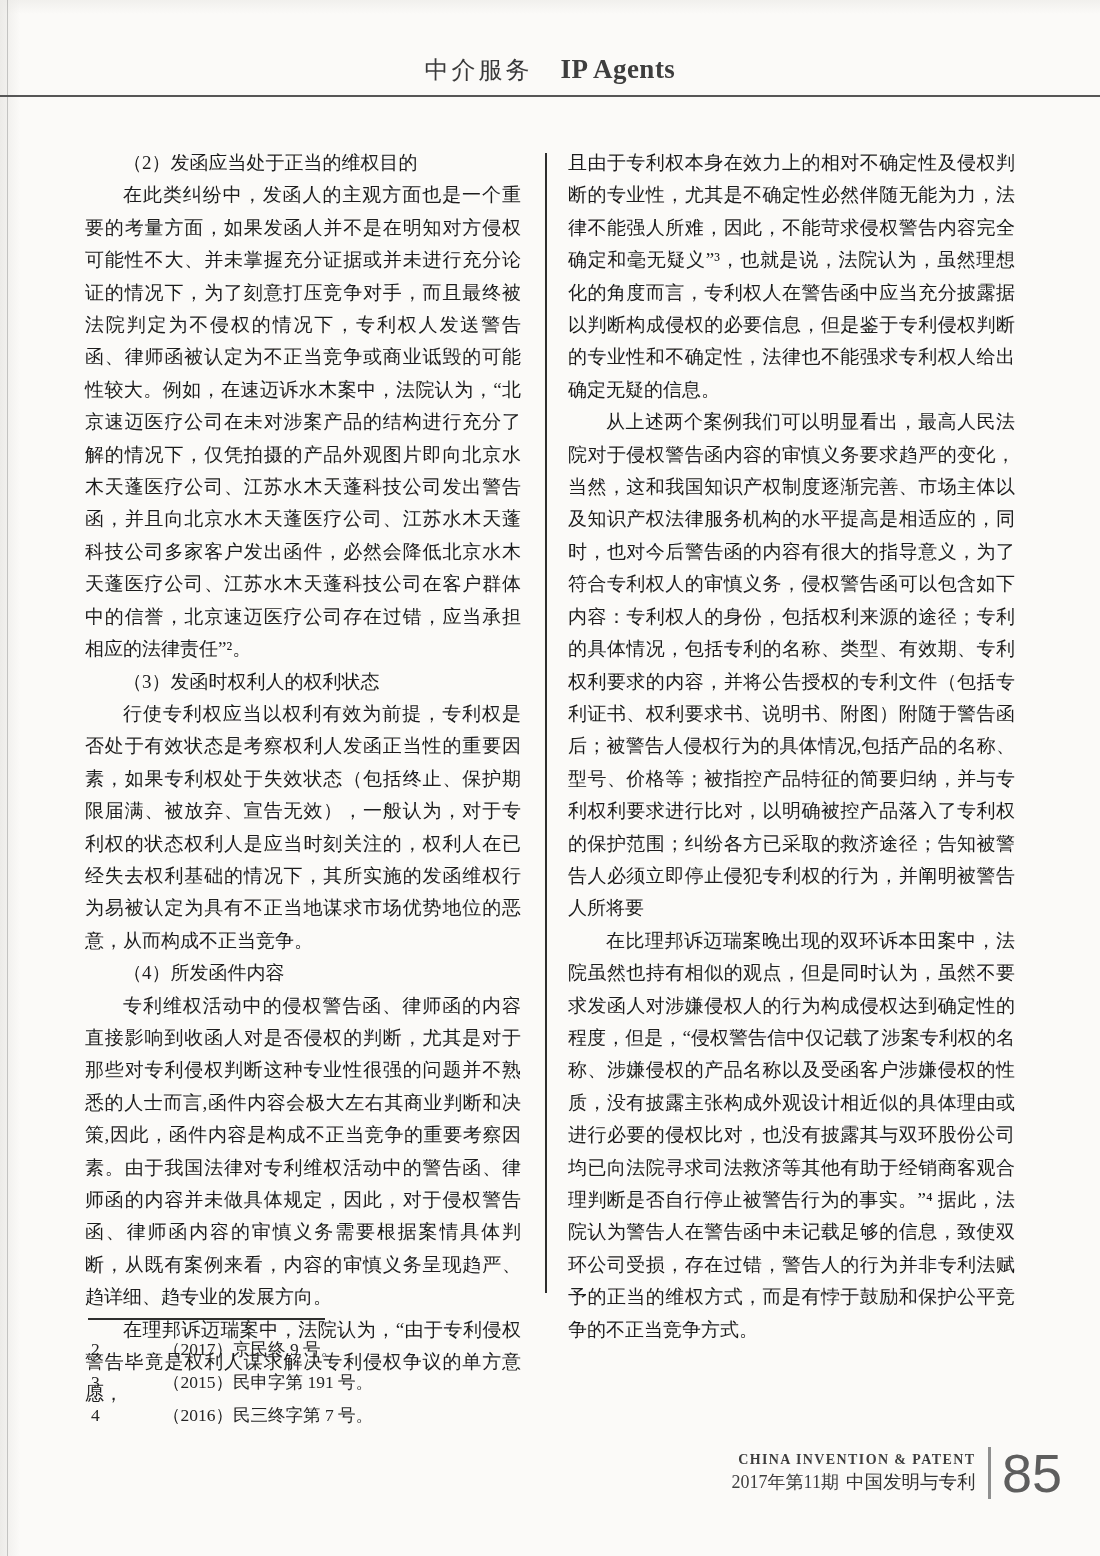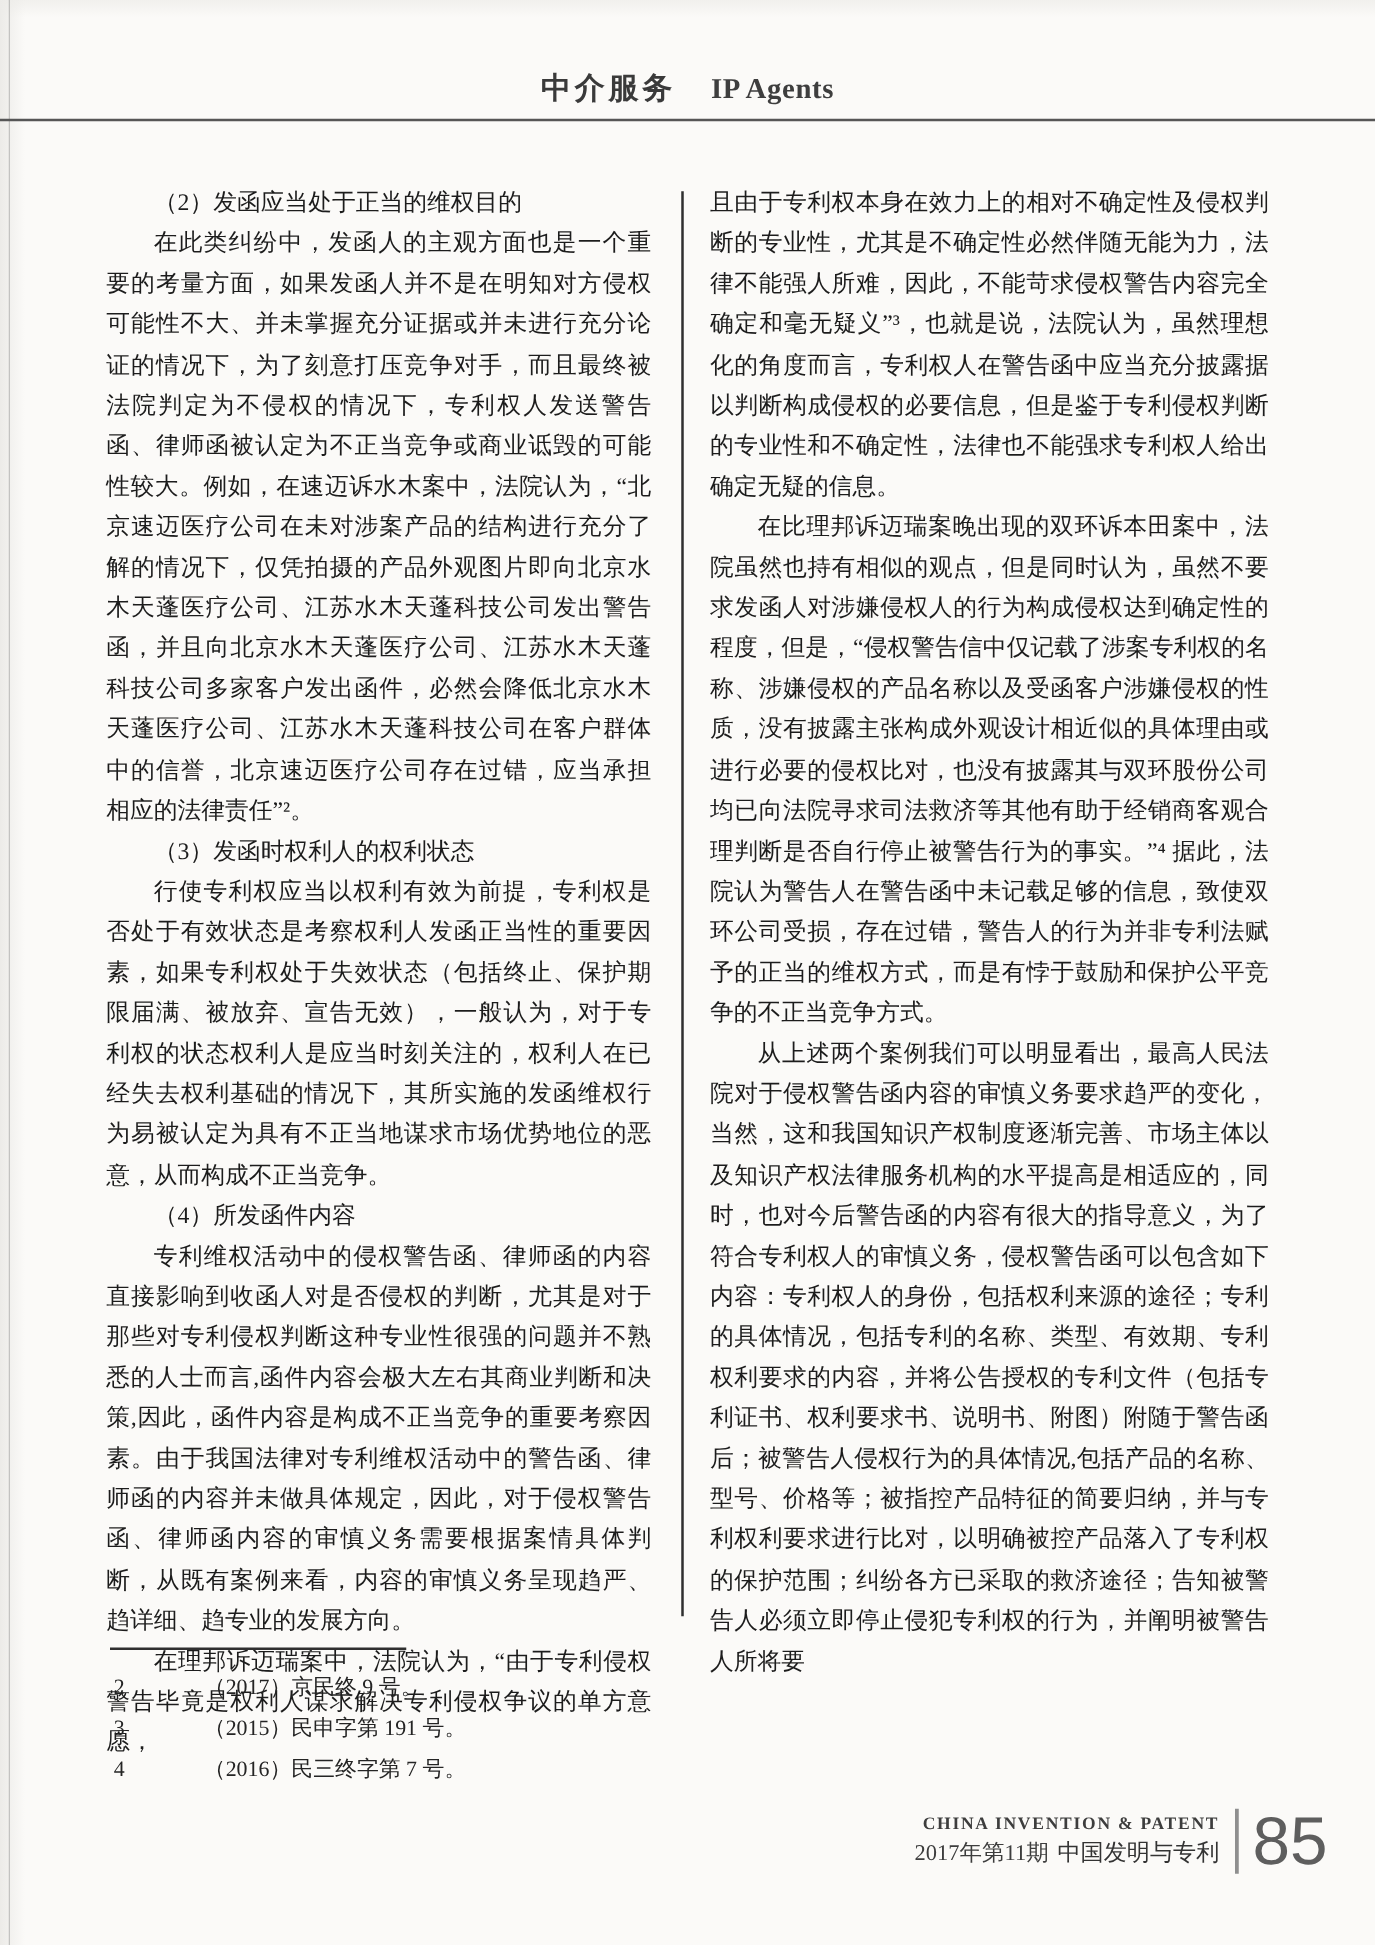--- a/index.html
+++ b/index.html
@@ -10,22 +10,22 @@
     background:
       linear-gradient(90deg, #ecebe8 0px, rgba(251,250,248,0) 20px),
       linear-gradient(180deg, #f1f0ed 0px, rgba(251,250,248,0) 14px),
       #fbfaf8;
     overflow:hidden;
     font-family:"Liberation Serif","DejaVu Serif",serif;
     color:#1c1c1c;
   }
   .edge-left{position:absolute;left:7px;top:0;bottom:0;width:1px;background:rgba(110,110,110,.35);}
   .header{position:absolute;top:54px;left:0;width:100%;text-align:center;white-space:nowrap;}
-  .header .cn{font-family:"Liberation Sans","DejaVu Sans",sans-serif;font-weight:700;font-size:24px;color:#3a3a3a;letter-spacing:3px;}
-  .header .en{font-family:"Liberation Serif","DejaVu Serif",serif;font-weight:700;font-size:23px;color:#3e3e3e;margin-left:28px;letter-spacing:.5px;}
+  .header .cn{font-family:"Liberation Sans","DejaVu Sans",sans-serif;font-weight:400;font-size:24px;color:#3a3a3a;letter-spacing:3px;}
+  .header .en{font-family:"Liberation Serif","DejaVu Serif",serif;font-weight:700;font-size:27px;color:#3e3e3e;margin-left:28px;letter-spacing:.5px;}
   .header-rule{position:absolute;top:95px;left:0;width:100%;height:1.6px;background:#565656;}
   .col{position:absolute;top:147px;text-align:justify;text-justify:inter-character;font-size:19px;line-height:32.4px;}
   .col-left{left:85px;width:436px;}
   .col-right{left:568px;width:447px;}
   .para{margin:0;text-indent:2em;}
   .para.noindent{text-indent:0;}
   .col-divider{position:absolute;left:545px;top:153px;width:1.5px;height:1140px;background:#2f2f2f;}
   .footnote-rule{position:absolute;left:88px;top:1318px;width:237px;height:1.5px;background:#2f2f2f;}
   .footnotes{position:absolute;left:86px;top:1333px;font-size:17.5px;line-height:33px;color:#242424;}
   .fn-row{display:flex;}
@@ -55,22 +55,22 @@
       <p class="para">在此类纠纷中，发函人的主观方面也是一个重要的考量方面，如果发函人并不是在明知对方侵权可能性不大、并未掌握充分证据或并未进行充分论证的情况下，为了刻意打压竞争对手，而且最终被法院判定为不侵权的情况下，专利权人发送警告函、律师函被认定为不正当竞争或商业诋毁的可能性较大。例如，在速迈诉水木案中，法院认为，“北京速迈医疗公司在未对涉案产品的结构进行充分了解的情况下，仅凭拍摄的产品外观图片即向北京水木天蓬医疗公司、江苏水木天蓬科技公司发出警告函，并且向北京水木天蓬医疗公司、江苏水木天蓬科技公司多家客户发出函件，必然会降低北京水木天蓬医疗公司、江苏水木天蓬科技公司在客户群体中的信誉，北京速迈医疗公司存在过错，应当承担相应的法律责任”²。</p>
       <p class="para">（3）发函时权利人的权利状态</p>
       <p class="para">行使专利权应当以权利有效为前提，专利权是否处于有效状态是考察权利人发函正当性的重要因素，如果专利权处于失效状态（包括终止、保护期限届满、被放弃、宣告无效），一般认为，对于专利权的状态权利人是应当时刻关注的，权利人在已经失去权利基础的情况下，其所实施的发函维权行为易被认定为具有不正当地谋求市场优势地位的恶意，从而构成不正当竞争。</p>
       <p class="para">（4）所发函件内容</p>
       <p class="para">专利维权活动中的侵权警告函、律师函的内容直接影响到收函人对是否侵权的判断，尤其是对于那些对专利侵权判断这种专业性很强的问题并不熟悉的人士而言,函件内容会极大左右其商业判断和决策,因此，函件内容是构成不正当竞争的重要考察因素。由于我国法律对专利维权活动中的警告函、律师函的内容并未做具体规定，因此，对于侵权警告函、律师函内容的审慎义务需要根据案情具体判断，从既有案例来看，内容的审慎义务呈现趋严、趋详细、趋专业的发展方向。</p>
       <p class="para">在理邦诉迈瑞案中，法院认为，“由于专利侵权警告毕竟是权利人谋求解决专利侵权争议的单方意愿，</p>
     </section>
   <div class="col-divider"></div>
   <section class="col col-right">
       <p class="para noindent">且由于专利权本身在效力上的相对不确定性及侵权判断的专业性，尤其是不确定性必然伴随无能为力，法律不能强人所难，因此，不能苛求侵权警告内容完全确定和毫无疑义”³，也就是说，法院认为，虽然理想化的角度而言，专利权人在警告函中应当充分披露据以判断构成侵权的必要信息，但是鉴于专利侵权判断的专业性和不确定性，法律也不能强求专利权人给出确定无疑的信息。</p>
+      <p class="para">从上述两个案例我们可以明显看出，最高人民法院对于侵权警告函内容的审慎义务要求趋严的变化，当然，这和我国知识产权制度逐渐完善、市场主体以及知识产权法律服务机构的水平提高是相适应的，同时，也对今后警告函的内容有很大的指导意义，为了符合专利权人的审慎义务，侵权警告函可以包含如下内容：专利权人的身份，包括权利来源的途径；专利的具体情况，包括专利的名称、类型、有效期、专利权利要求的内容，并将公告授权的专利文件（包括专利证书、权利要求书、说明书、附图）附随于警告函后；被警告人侵权行为的具体情况,包括产品的名称、型号、价格等；被指控产品特征的简要归纳，并与专利权利要求进行比对，以明确被控产品落入了专利权的保护范围；纠纷各方已采取的救济途径；告知被警告人必须立即停止侵犯专利权的行为，并阐明被警告人所将要</p>
       <p class="para">在比理邦诉迈瑞案晚出现的双环诉本田案中，法院虽然也持有相似的观点，但是同时认为，虽然不要求发函人对涉嫌侵权人的行为构成侵权达到确定性的程度，但是，“侵权警告信中仅记载了涉案专利权的名称、涉嫌侵权的产品名称以及受函客户涉嫌侵权的性质，没有披露主张构成外观设计相近似的具体理由或进行必要的侵权比对，也没有披露其与双环股份公司均已向法院寻求司法救济等其他有助于经销商客观合理判断是否自行停止被警告行为的事实。”⁴ 据此，法院认为警告人在警告函中未记载足够的信息，致使双环公司受损，存在过错，警告人的行为并非专利法赋予的正当的维权方式，而是有悖于鼓励和保护公平竞争的不正当竞争方式。</p>
-      <p class="para">从上述两个案例我们可以明显看出，最高人民法院对于侵权警告函内容的审慎义务要求趋严的变化，当然，这和我国知识产权制度逐渐完善、市场主体以及知识产权法律服务机构的水平提高是相适应的，同时，也对今后警告函的内容有很大的指导意义，为了符合专利权人的审慎义务，侵权警告函可以包含如下内容：专利权人的身份，包括权利来源的途径；专利的具体情况，包括专利的名称、类型、有效期、专利权利要求的内容，并将公告授权的专利文件（包括专利证书、权利要求书、说明书、附图）附随于警告函后；被警告人侵权行为的具体情况,包括产品的名称、型号、价格等；被指控产品特征的简要归纳，并与专利权利要求进行比对，以明确被控产品落入了专利权的保护范围；纠纷各方已采取的救济途径；告知被警告人必须立即停止侵犯专利权的行为，并阐明被警告人所将要</p>
     </section>
 
   <div class="footnote-rule"></div>
   <div class="footnotes" id="footnotes">
       <div class="fn-row">
         <span class="fn-num">2</span>
         <span class="fn-text">（2017）京民终 9 号。</span>
       </div>
       <div class="fn-row">
         <span class="fn-num">3</span>

